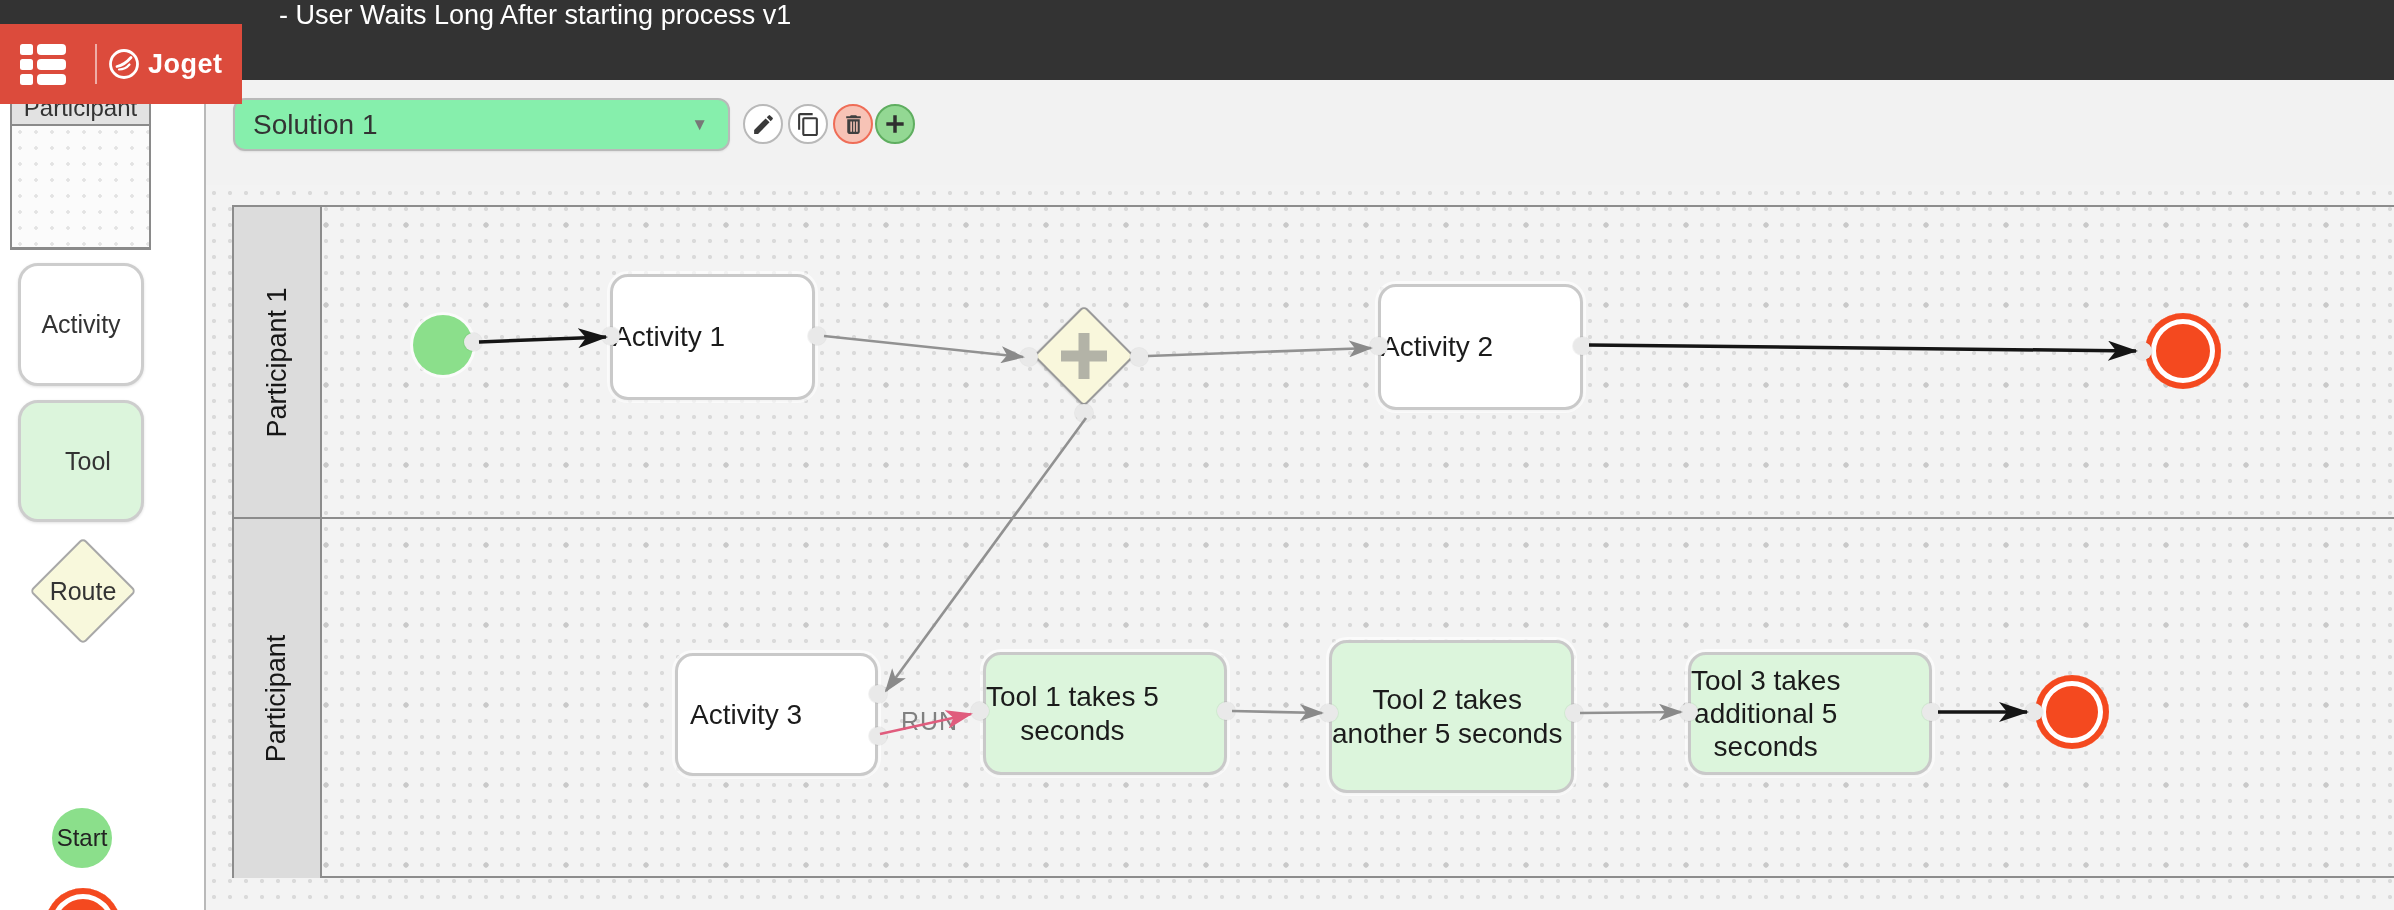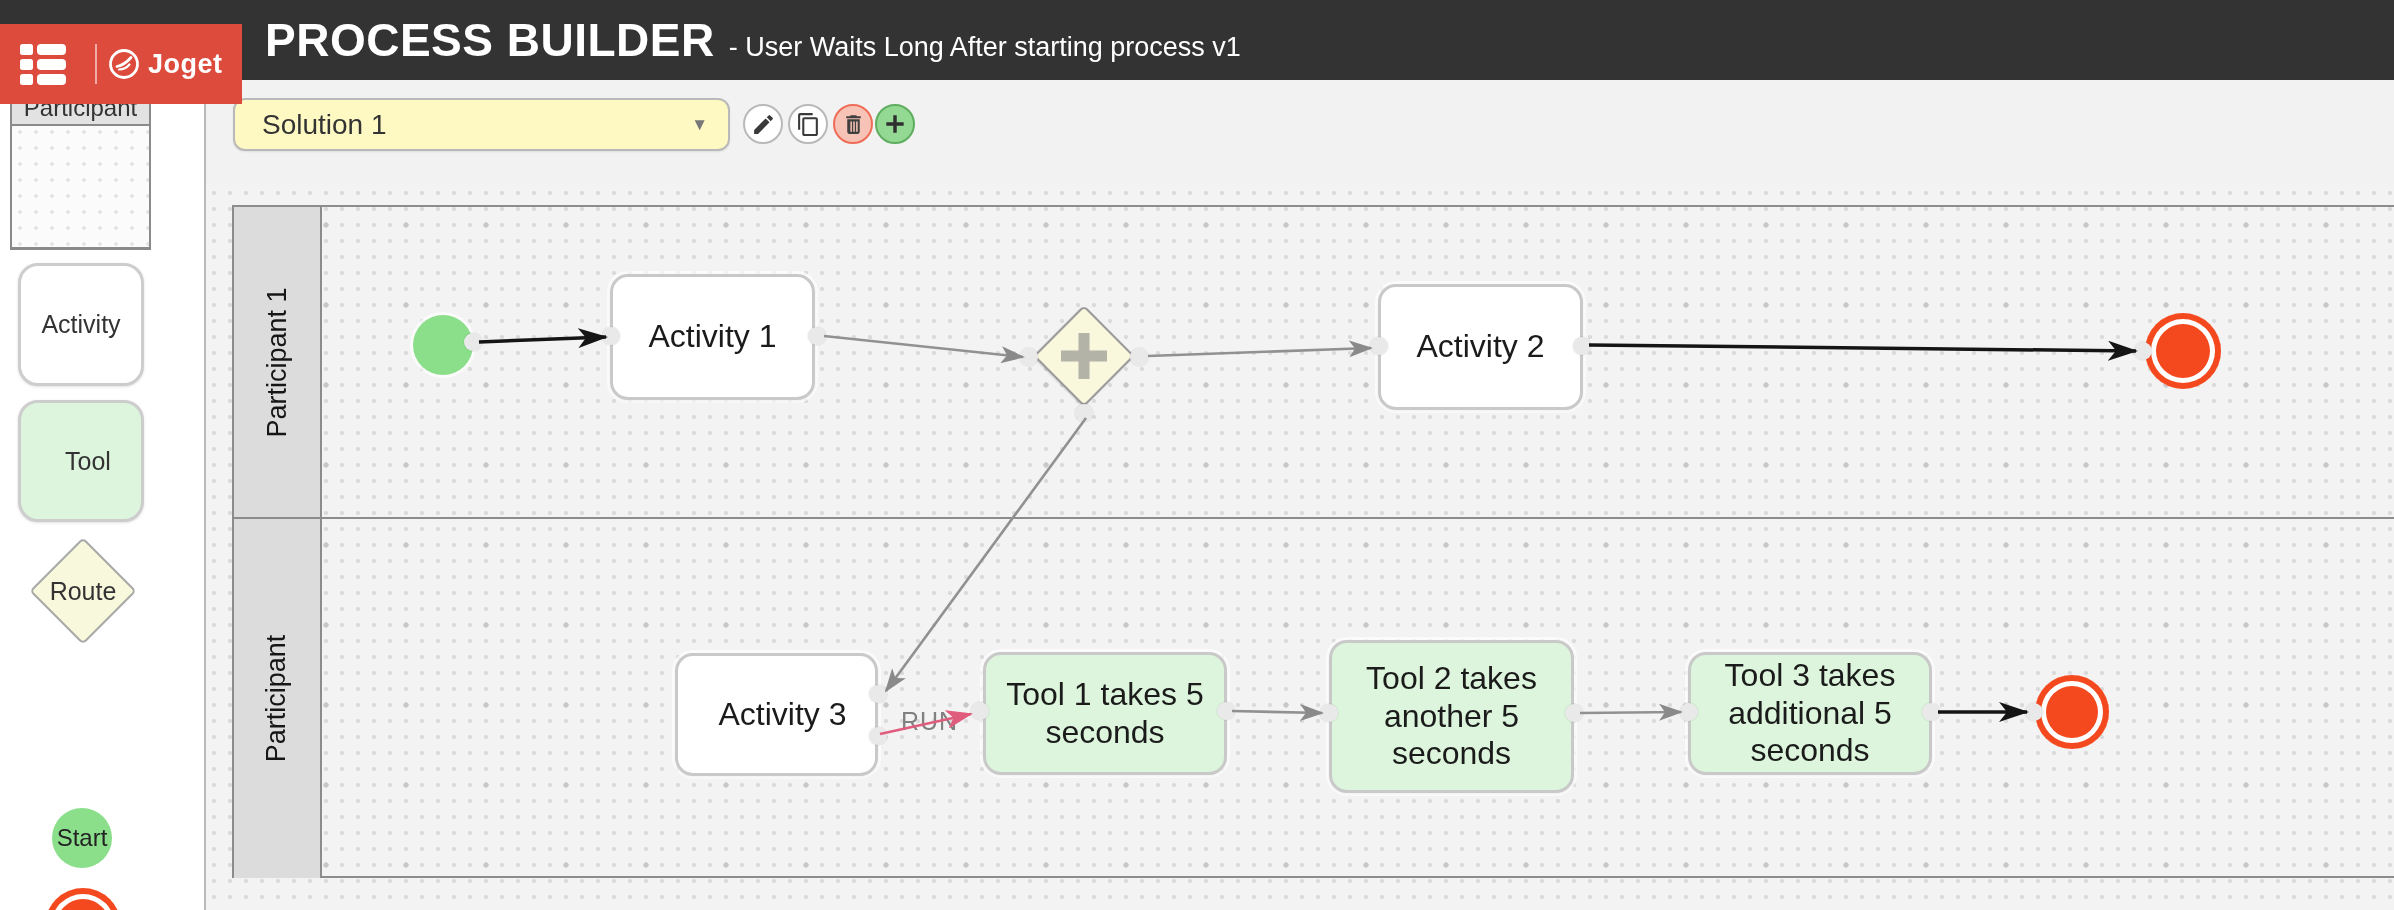--- a/index.html
+++ b/index.html
@@ -35,37 +35,37 @@
   .pal-subflow{left:14px;top:578px;width:138px;height:134px;border:3px solid #9a9a9a;border-radius:16px;background:#fff;box-shadow:0 1px 3px rgba(0,0,0,.12);}
   .pal-subflow-inner{position:absolute;left:4px;top:4px;right:4px;bottom:4px;border:3px solid #9a9a9a;border-radius:10px;display:flex;align-items:center;justify-content:center;}
   .pal-start{left:52px;top:728px;width:60px;height:60px;background:#8bdf8b;border-radius:50%;font-size:24px;color:#222;}
   .pal-end{left:45px;top:808px;width:76px;height:76px;border-radius:50%;background:#f4491f;box-shadow:inset 0 0 0 6px #f4491f, inset 0 0 0 11px #fff;}
 
   
   .toolbar-strip{position:absolute;left:206px;top:80px;width:2188px;height:105px;background:#f2f2f2;z-index:1;}
   .gridbg{position:absolute;left:206px;top:185px;width:2188px;height:725px;background-color:#f3f3f3;z-index:0;
      background-image:radial-gradient(circle,#c9c9c9 2.4px,transparent 3px),radial-gradient(circle,#dadada 1.8px,transparent 2.4px);
      background-size:80px 80px,16px 16px;}
-  .select{position:absolute;left:233px;top:98px;width:497px;height:53px;background:#fef9c3;border:2px solid #b9b9b9;border-radius:12px;box-sizing:border-box;display:flex;align-items:center;padding:0 27px;font-size:28px;color:#333;cursor:pointer;z-index:2;box-shadow:0 1px 2px rgba(0,0,0,.08);}
+  .select{position:absolute;left:233px;top:98px;width:497px;height:53px;background:#86efac;border:2px solid #b9b9b9;border-radius:12px;box-sizing:border-box;display:flex;align-items:center;padding:0 18px;font-size:28px;color:#333;cursor:pointer;z-index:2;box-shadow:0 1px 2px rgba(0,0,0,.08);}
   .select .caret{position:absolute;right:20px;font-size:17px;color:#777;}
   .roundbtn{position:absolute;top:104px;width:40px;height:40px;border-radius:50%;box-sizing:border-box;display:flex;align-items:center;justify-content:center;cursor:pointer;z-index:2;padding:0;}
   .btn-white{background:#fff;border:2px solid #b9b9b9;}
   .btn-trash{background:#f7c3b6;border:2px solid #ef6d57;}
   .btn-plus{background:#93d893;border:2px solid #5fae60;}
 
   
   .pool{position:absolute;left:232px;top:205px;width:2170px;height:673px;border:2px solid #8c8c8c;border-right:none;box-sizing:border-box;z-index:1;}
   .lane{position:relative;display:flex;box-sizing:border-box;}
   .lane1{height:312px;border-bottom:2px solid #8c8c8c;}
   .lane2{height:359px;}
   .lane-head{width:88px;flex:0 0 88px;background:#dcdcdc;border-right:2px solid #8c8c8c;display:flex;align-items:center;justify-content:center;box-sizing:border-box;cursor:pointer;}
   .lane-head span{transform:rotate(-90deg);white-space:nowrap;font-size:27px;color:#161616;}
 
   
-  .node{position:absolute;box-sizing:border-box;display:flex;align-items:center;justify-content:center;text-align:center;font-size:32px;line-height:1.18;color:#1b1b1b;z-index:2;white-space:pre-line;cursor:pointer;}
+  .node{position:absolute;box-sizing:border-box;display:flex;align-items:center;text-align:center;font-size:28px;line-height:1.18;color:#1b1b1b;z-index:2;white-space:pre-line;cursor:pointer;}
   .n-activity{background:#fff;border:3px solid #c9c9c9;border-radius:18px;box-shadow:0 0 0 3px rgba(255,255,255,.65),0 1px 3px rgba(0,0,0,.12);}
   .n-tool{background:#dcf5dc;border:3px solid #c9c9c9;border-radius:18px;box-shadow:0 0 0 3px rgba(255,255,255,.65),0 1px 3px rgba(0,0,0,.12);}
   .n-start{background:#8bdf8b;border-radius:50%;box-shadow:0 0 0 3px rgba(255,255,255,.65);}
   .n-end{background:#f4491f;border-radius:50%;box-shadow:inset 0 0 0 6px #f4491f, inset 0 0 0 11px #fff;}
   .n-route .diamond{position:absolute;left:50%;top:50%;width:72px;height:72px;transform:translate(-50%,-50%) rotate(45deg);background:#f9f7dc;border:2.5px solid #9a9a9a;border-radius:5px;box-sizing:border-box;box-shadow:0 1px 2px rgba(0,0,0,.15);}
   .route-plus-h{position:absolute;left:50%;top:50%;width:46px;height:11px;transform:translate(-50%,-50%);background:#b3b3a7;z-index:1;}
   .route-plus-v{position:absolute;left:50%;top:50%;width:11px;height:46px;transform:translate(-50%,-50%);background:#b3b3a7;z-index:1;}
 
   .port{position:absolute;width:18px;height:18px;border-radius:50%;background:#e9e9e9;box-shadow:0 0 0 1px rgba(0,0,0,.05);z-index:4;cursor:crosshair;}
   .edges{position:absolute;left:0;top:0;z-index:5;pointer-events:none;}
@@ -96,21 +96,20 @@
       <div class="logo-wrap">
         <svg width="32" height="32" viewBox="0 0 32 32">
           <circle cx="16" cy="16" r="13.5" fill="none" stroke="#fff" stroke-width="2.8"></circle>
           <path d="M9 18.5 C14 17.5 19.5 13.5 23 9.5" fill="none" stroke="#fff" stroke-width="2.8" stroke-linecap="round"></path>
           <path d="M11 21.5 C15 21.5 19 19.5 21.5 16.5" fill="none" stroke="#fff" stroke-width="2.2" stroke-linecap="round"></path>
         </svg>
         <span class="brand-name">Joget</span>
       </div>
     </div>
     <div class="titleblock">
-      <span class="app-title">PROCESS BUILDER</span>
       <span class="app-subtitle">- User Waits Long After starting process v1</span>
     </div>
   </div>
 
   <div class="toolbar-strip"></div>
   <div class="gridbg"></div>
 
   <div class="sidebar">
     <div class="pal-participant">
       <div class="pal-part-head">Participant</div>

